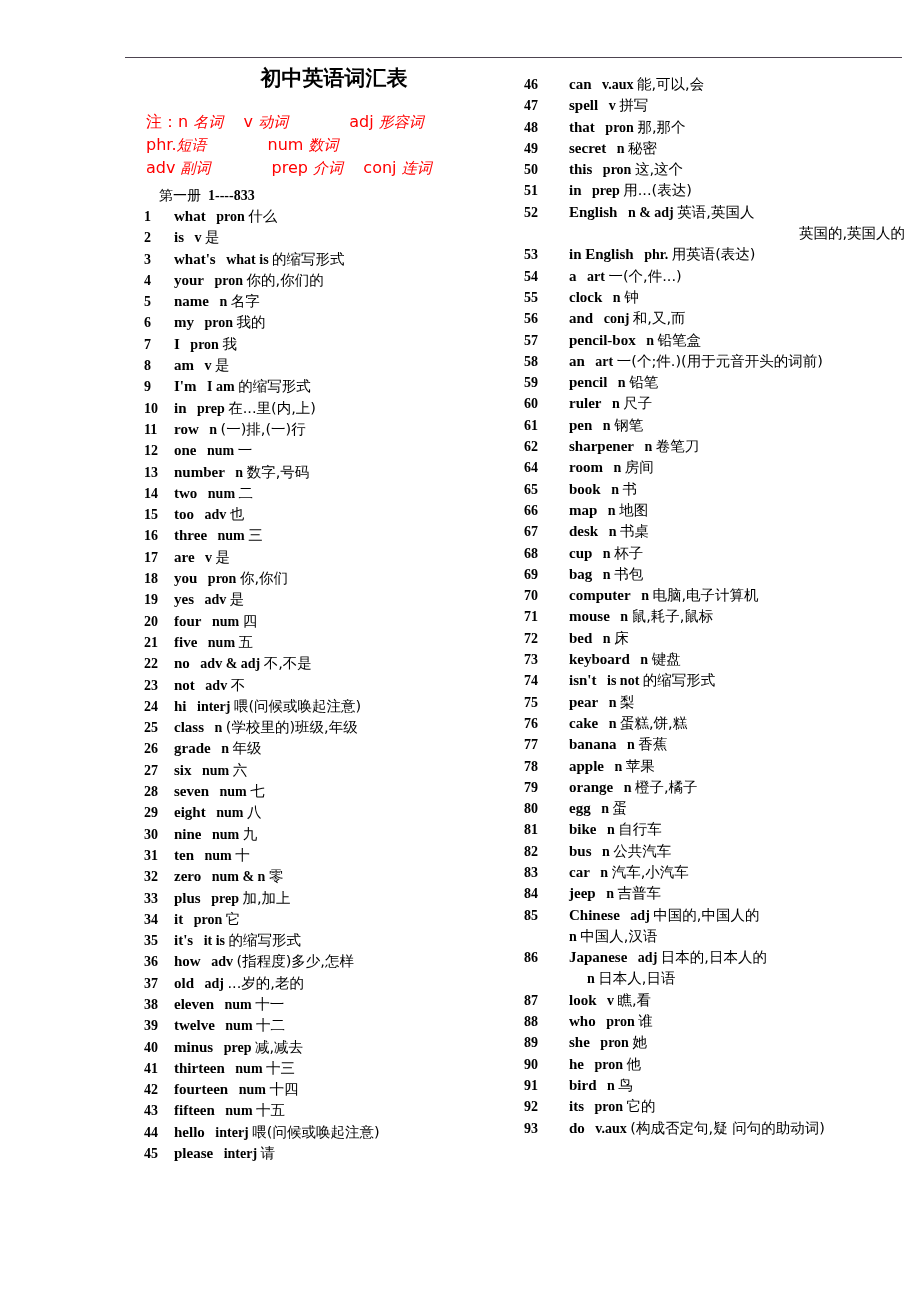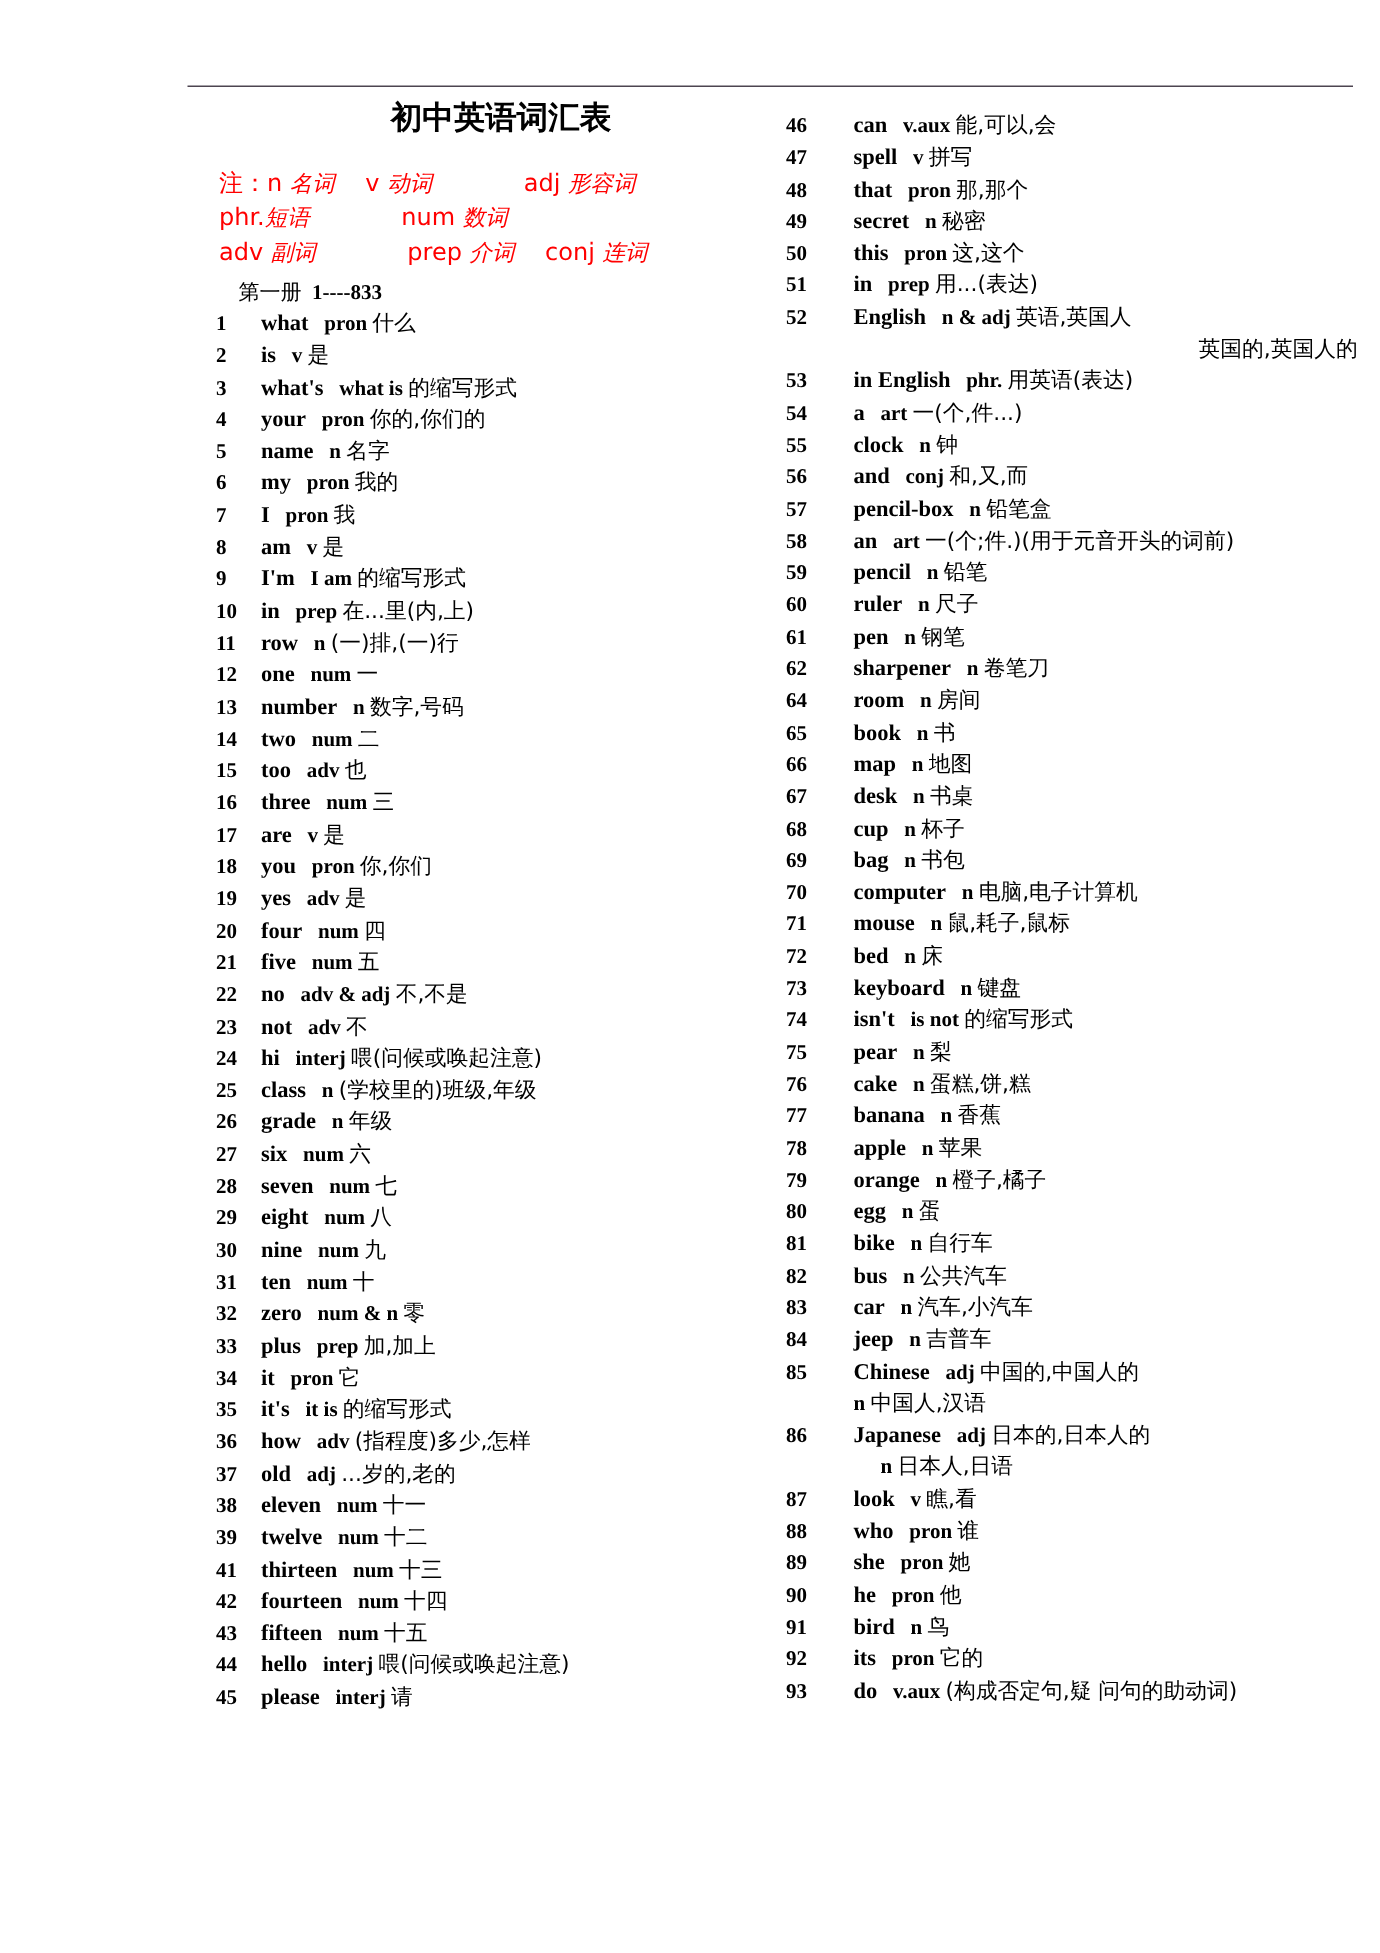--- a/index.html
+++ b/index.html
@@ -196,20 +196,21 @@
       <div class="entry"><span class="num">30</span><span class="body-txt"><span class="w">nine</span><span class="sp">   </span><span class="pos">num</span><span class="sp"> </span><span class="cn">九</span></span></div>
       <div class="entry"><span class="num">31</span><span class="body-txt"><span class="w">ten</span><span class="sp">   </span><span class="pos">num</span><span class="sp"> </span><span class="cn">十</span></span></div>
       <div class="entry"><span class="num">32</span><span class="body-txt"><span class="w">zero</span><span class="sp">   </span><span class="pos">num &amp; n</span><span class="sp"> </span><span class="cn">零</span></span></div>
       <div class="entry"><span class="num">33</span><span class="body-txt"><span class="w">plus</span><span class="sp">   </span><span class="pos">prep</span><span class="sp"> </span><span class="cn">加,加上</span></span></div>
       <div class="entry"><span class="num">34</span><span class="body-txt"><span class="w">it</span><span class="sp">   </span><span class="pos">pron</span><span class="sp"> </span><span class="cn">它</span></span></div>
       <div class="entry"><span class="num">35</span><span class="body-txt"><span class="w">it's</span><span class="sp">   </span><span class="pos">it is</span><span class="sp"> </span><span class="cn">的缩写形式</span></span></div>
       <div class="entry"><span class="num">36</span><span class="body-txt"><span class="w">how</span><span class="sp">   </span><span class="pos">adv</span><span class="sp"> </span><span class="cn">(指程度)多少,怎样</span></span></div>
       <div class="entry"><span class="num">37</span><span class="body-txt"><span class="w">old</span><span class="sp">   </span><span class="pos">adj</span><span class="sp"> </span><span class="cn">...岁的,老的</span></span></div>
       <div class="entry"><span class="num">38</span><span class="body-txt"><span class="w">eleven</span><span class="sp">   </span><span class="pos">num</span><span class="sp"> </span><span class="cn">十一</span></span></div>
       <div class="entry"><span class="num">39</span><span class="body-txt"><span class="w">twelve</span><span class="sp">   </span><span class="pos">num</span><span class="sp"> </span><span class="cn">十二</span></span></div>
+      <div class="entry"><span class="num">40</span><span class="body-txt"><span class="w">minus</span><span class="sp">   </span><span class="pos">prep</span><span class="sp"> </span><span class="cn">减,减去</span></span></div>
       <div class="entry"><span class="num">41</span><span class="body-txt"><span class="w">thirteen</span><span class="sp">   </span><span class="pos">num</span><span class="sp"> </span><span class="cn">十三</span></span></div>
       <div class="entry"><span class="num">42</span><span class="body-txt"><span class="w">fourteen</span><span class="sp">   </span><span class="pos">num</span><span class="sp"> </span><span class="cn">十四</span></span></div>
       <div class="entry"><span class="num">43</span><span class="body-txt"><span class="w">fifteen</span><span class="sp">   </span><span class="pos">num</span><span class="sp"> </span><span class="cn">十五</span></span></div>
       <div class="entry"><span class="num">44</span><span class="body-txt"><span class="w">hello</span><span class="sp">   </span><span class="pos">interj</span><span class="sp"> </span><span class="cn">喂(问候或唤起注意)</span></span></div>
       <div class="entry"><span class="num">45</span><span class="body-txt"><span class="w">please</span><span class="sp">   </span><span class="pos">interj</span><span class="sp"> </span><span class="cn">请</span></span></div>
     </div>
   <div class="col col-right">
       <div class="entry"><span class="num">46</span><span class="body-txt"><span class="w">can</span><span class="sp">   </span><span class="pos">v.aux</span><span class="sp"> </span><span class="cn">能,可以,会</span></span></div>
       <div class="entry"><span class="num">47</span><span class="body-txt"><span class="w">spell</span><span class="sp">   </span><span class="pos">v</span><span class="sp"> </span><span class="cn">拼写</span></span></div>
       <div class="entry"><span class="num">48</span><span class="body-txt"><span class="w">that</span><span class="sp">   </span><span class="pos">pron</span><span class="sp"> </span><span class="cn">那,那个</span></span></div>

